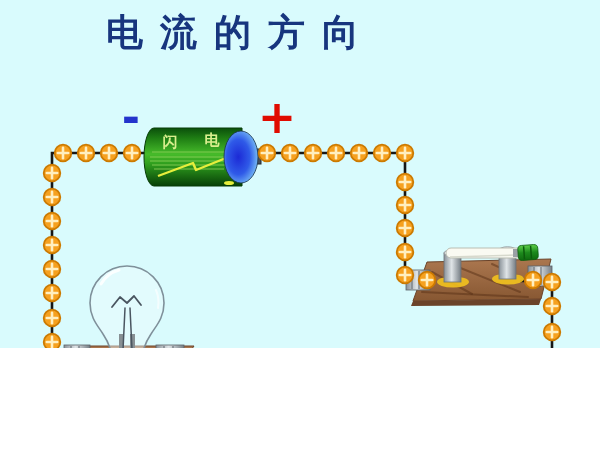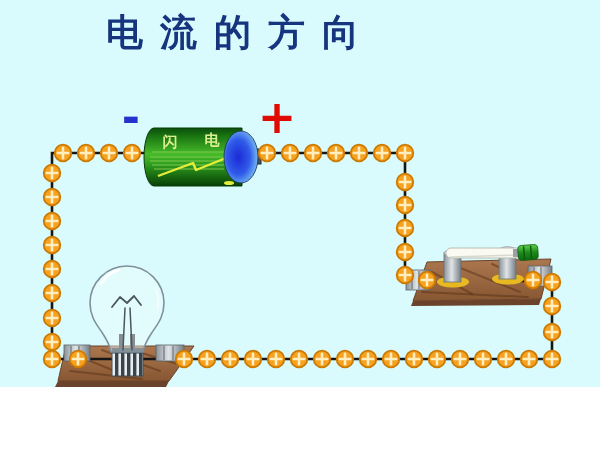--- a/index.html
+++ b/index.html
@@ -1,17 +1,17 @@
 <!DOCTYPE html>
 <html><head>
 <meta charset="utf-8">
 <style>
   html,body{margin:0;padding:0;}
   .stage{
-    position:relative;width:600px;height:387px;overflow:hidden;
+    position:relative;width:600px;height:348px;overflow:hidden;
     background:var(--background,#d9fbfd);
     font-family:"Liberation Sans", sans-serif;
   }
   .page-title{
     position:absolute;left:106px;top:8px;margin:0;
     font-family:"Liberation Serif", serif;
     font-size:37px;font-weight:bold;letter-spacing:17px;
     color:var(--title,#17357e);white-space:nowrap;
   }
   .circuit{position:absolute;left:0;top:0;}

